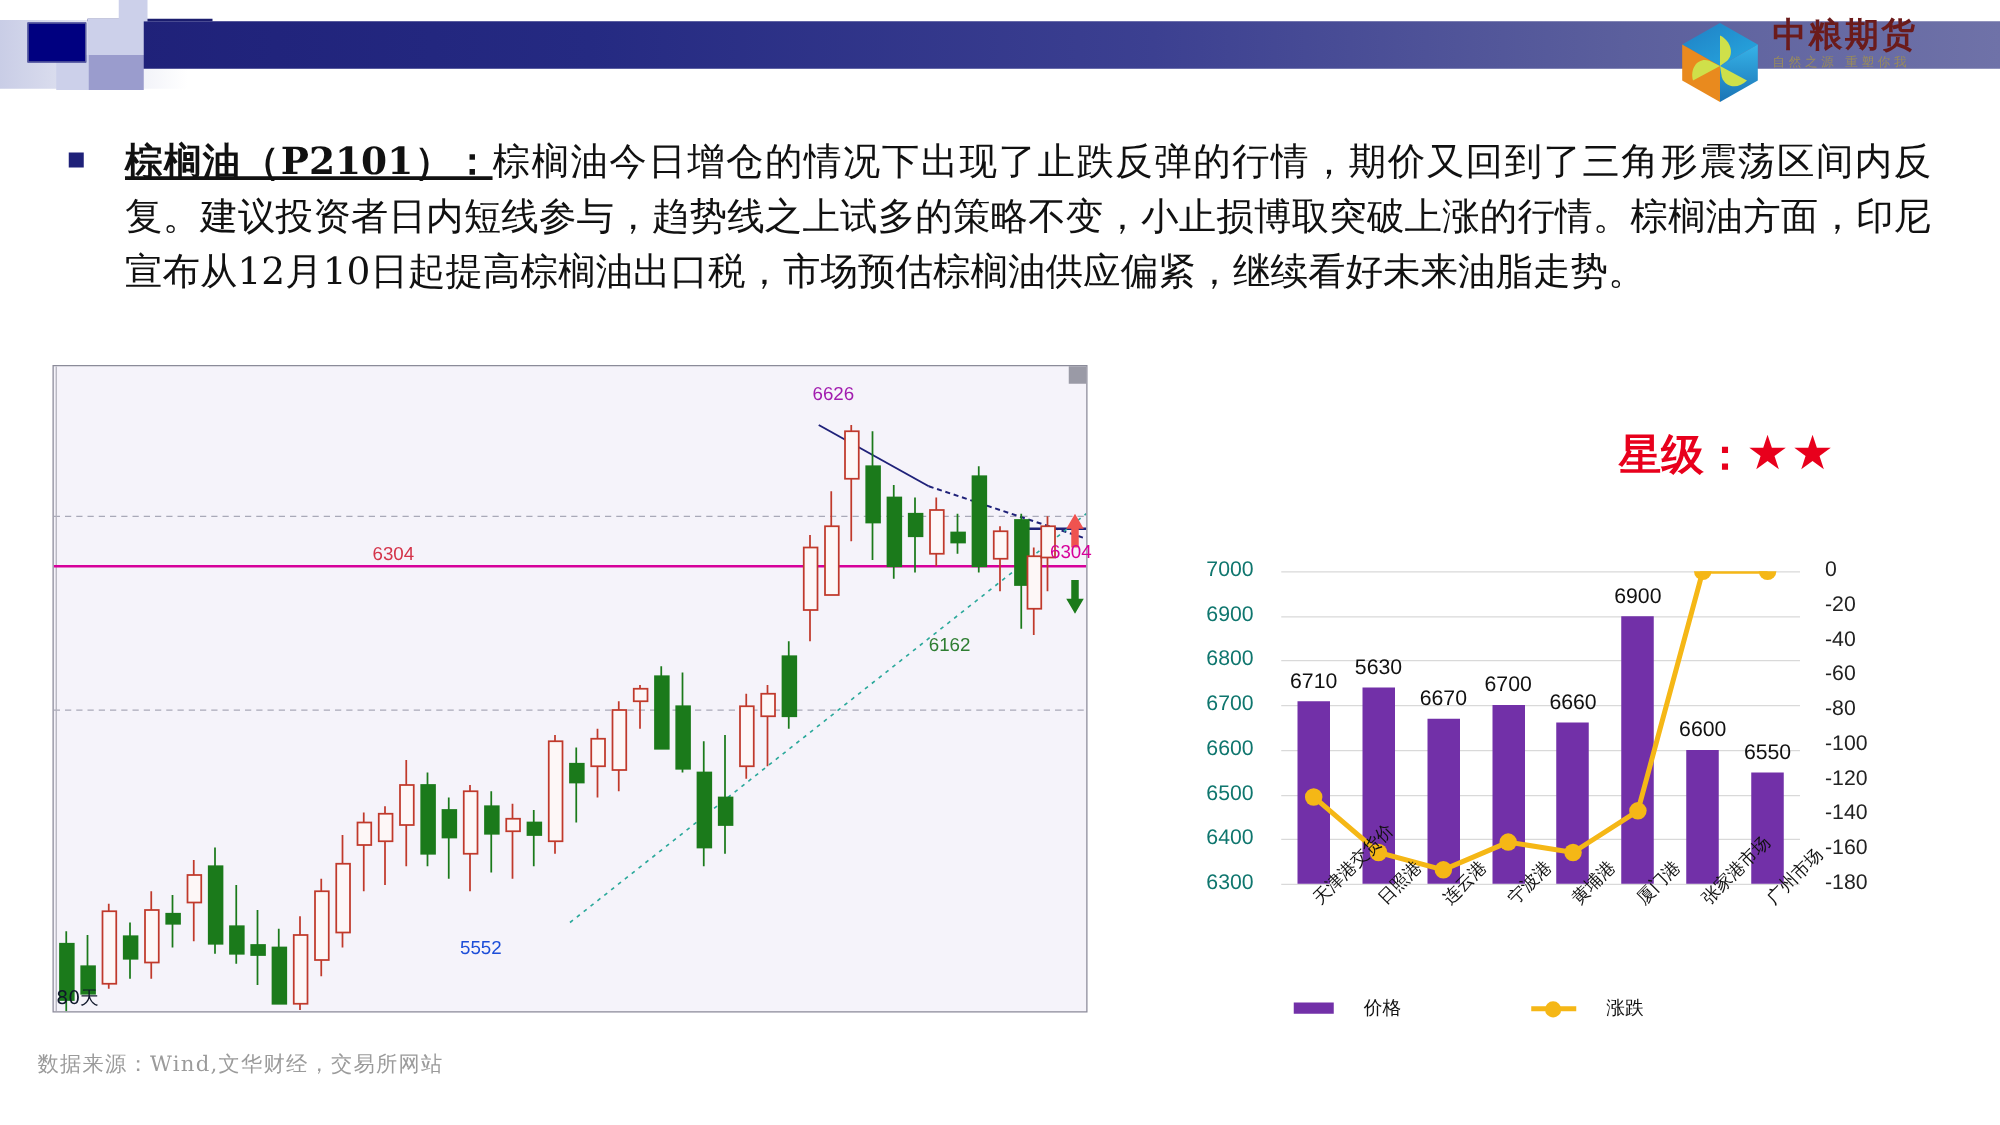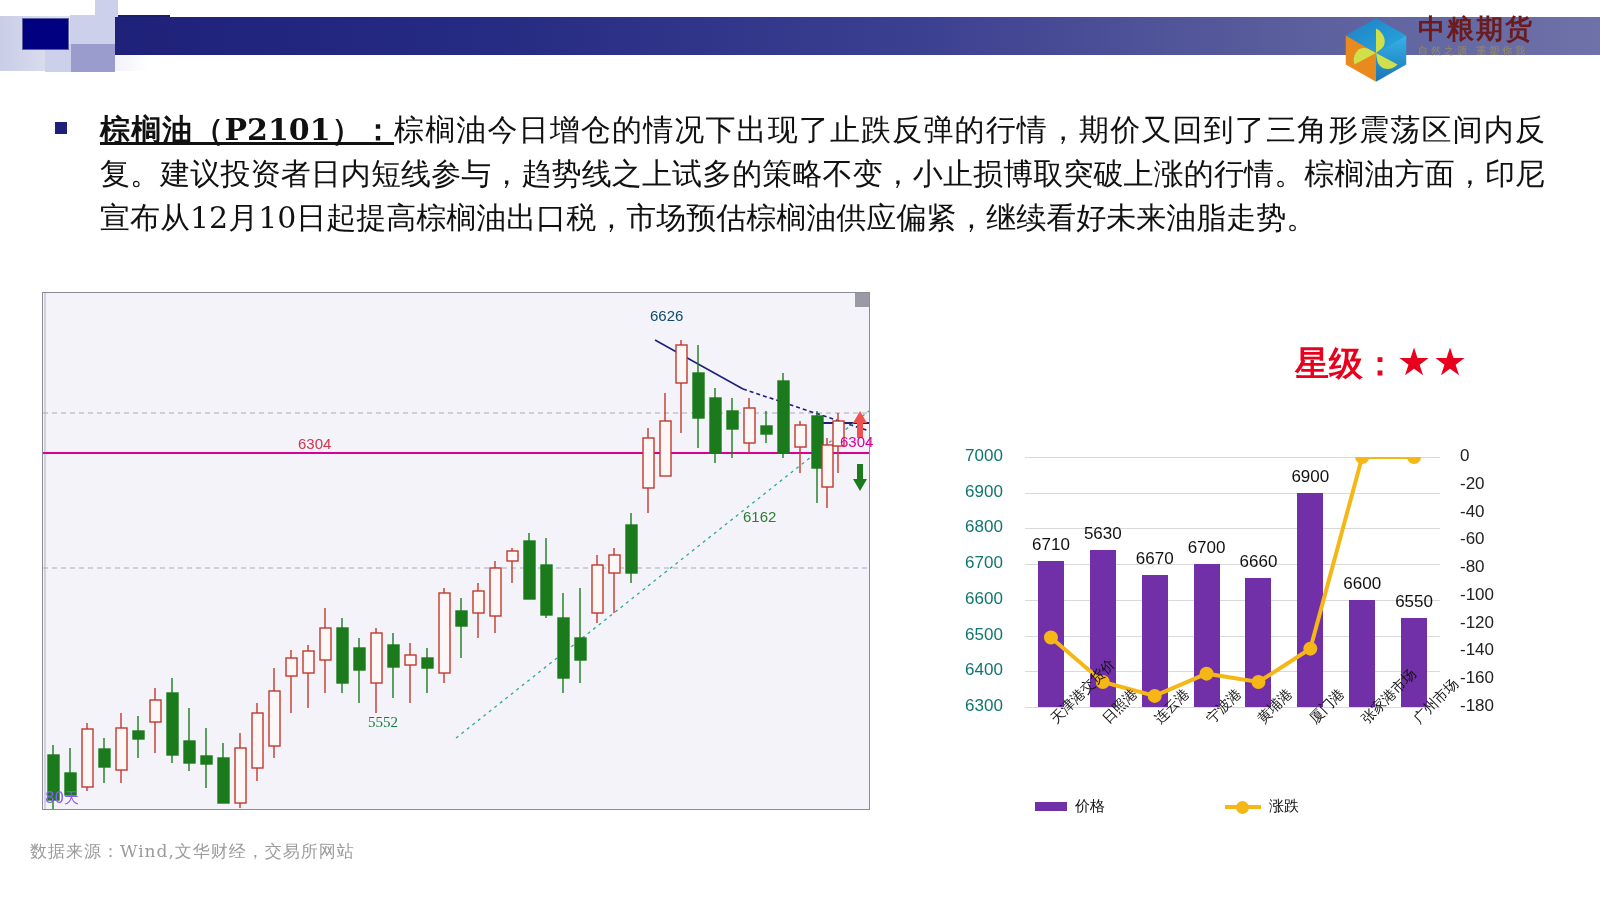--- a/index.html
+++ b/index.html
@@ -42,25 +42,25 @@
     font-family:"DejaVu Serif",serif;text-align:justify;}
   .para b{font-weight:bold;text-decoration:underline;}
 
   
   .kchart{position:absolute;left:42px;top:292px;width:828px;height:518px;
     background:#f5f3fa;border:1px solid #8b8b99;box-sizing:border-box;}
   .kchart .corner{position:absolute;right:0;top:0;width:14px;height:14px;
     background:#9a9aa6;}
   .kchart svg{position:absolute;left:0;top:0;}
   .klabel{position:absolute;font-family:"Liberation Sans",sans-serif;font-size:15px;}
-  .k-6626{left:607px;top:14px;color:#0c4a6e;}
+  .k-6626{left:607px;top:14px;color:#a21caf;}
   .k-6304{left:255px;top:142px;color:#d4344a;}
   .k-6162{left:700px;top:215px;color:#2e7d32;}
-  .k-5552{left:325px;top:421px;color:#15803d;font-family:Liberation Serif, serif;}
-  .k-80{left:2px;top:496px;color:#8b5cf6;font-family:"DejaVu Sans",sans-serif;font-size:15px;text-align:right;}
+  .k-5552{left:325px;top:457px;color:#1d4ed8;}
+  .k-80{left:2px;top:496px;color:#0f172a;font-family:"DejaVu Sans",sans-serif;font-size:15px;text-align:right;}
   .k-right6304{left:797px;top:140px;color:#d6009a;font-size:15px;}
 
   
   .stars{position:absolute;left:1295px;top:340px;color:#e8001c;
     font-family:"DejaVu Sans",sans-serif;font-weight:bold;font-size:34px;white-space:nowrap;}
   .stars .glyph{font-size:38px;letter-spacing:2px;}
 
   
   .bchart{position:absolute;left:905px;top:412px;width:660px;height:430px;}
   .bchart-title{position:absolute;left:0;top:8px;width:660px;text-align:center;
@@ -71,21 +71,21 @@
     font-size:17px;color:#0f766e;text-align:center;width:70px;}
   .y2lab{position:absolute;left:555px;font-family:"Liberation Sans",sans-serif;
     font-size:17px;color:#222;text-align:left;width:60px;}
   .bar{position:absolute;background:#7230a8;bottom:0;}
   .bar-val{position:absolute;font-family:"Liberation Sans",sans-serif;font-size:17px;
     color:#111;text-align:center;white-space:nowrap;}
   .catlab{position:absolute;font-family:"DejaVu Serif",serif;font-size:14px;color:#111;
     transform:rotate(-45deg);transform-origin:left top;white-space:nowrap;}
   .legend{position:absolute;left:0;top:385px;width:660px;
     font-family:"DejaVu Serif",serif;font-size:15px;color:#111;}
-  .lg-item{position:absolute;display:flex;align-items:center;gap:8px;}
+  .lg-item{position:absolute;display:flex;align-items:center;gap:24px;}
   .lg-bar{width:32px;height:9px;background:#7230a8;display:inline-block;}
   .lg-line{width:36px;height:4px;background:#f5b716;display:inline-block;position:relative;}
   .lg-line::after{content:"";position:absolute;left:11px;top:-4px;width:13px;height:13px;
     border-radius:50%;background:#f5b716;}
 
   
   .footer{position:absolute;left:30px;top:840px;font-family:"DejaVu Serif",serif;
     font-size:17px;color:#9b9b9b;letter-spacing:1px;}
 </style>
 </head>

